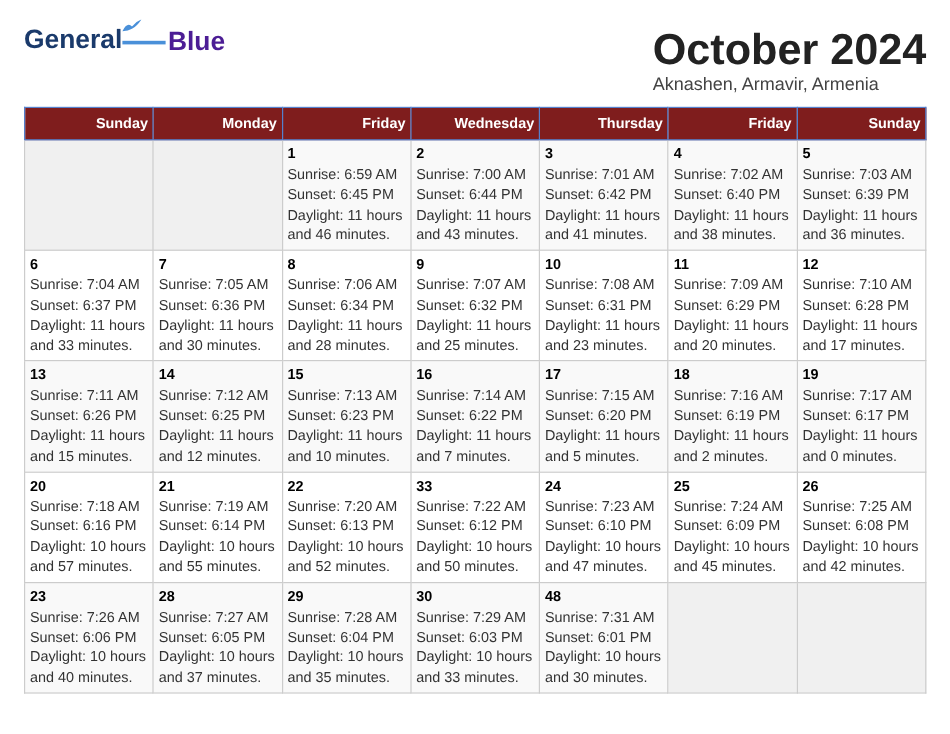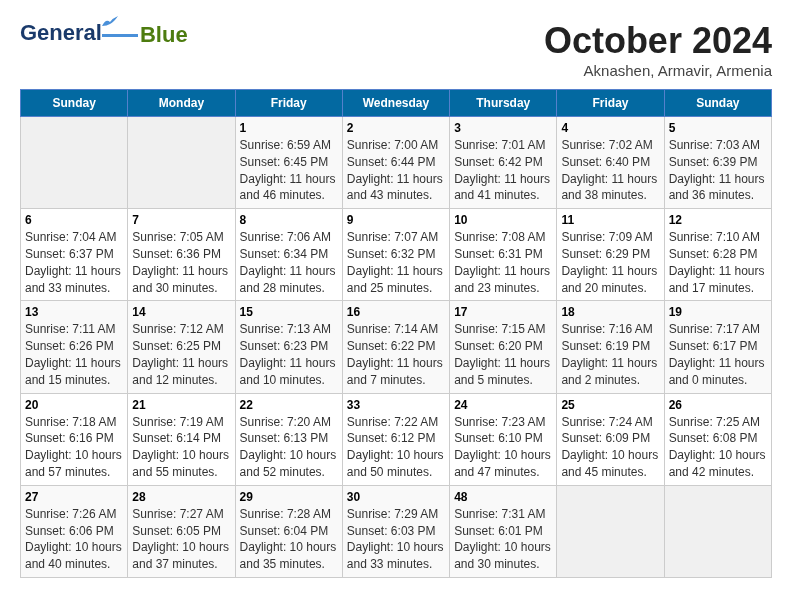--- a/index.html
+++ b/index.html
@@ -14,41 +14,40 @@
       display: flex;
       justify-content: space-between;
       align-items: flex-start;
       margin-bottom: 10px;
     }
     .logo {
       display: flex;
       align-items: flex-start;
     }
     .title-block {
-      text-align: right;
     }
     .month-title {
       font-size: 36px;
       font-weight: bold;
       color: #222;
     }
     .location {
       font-size: 15px;
       color: #444;
     }
     table {
       width: 100%;
       border-collapse: collapse;
       font-size: 11px;
     }
     thead tr th {
-      background-color: #0369a1;
+      background-color: #7f1d1d;
       color: #fff;
       padding: 6px 4px;
-      text-align: center;
+      text-align: right;
       font-size: 12px;
       font-weight: bold;
       border: 1px solid #5580cc;
     }
     tbody tr td {
       border: 1px solid #ccc;
       vertical-align: top;
       padding: 4px;
       width: 107px;
       min-height: 70px;
@@ -79,21 +78,21 @@
     <div style="display:flex; align-items:center; gap:4px;">
       <div style="position:relative; display:inline-block;">
         <span style="font-size:22px; font-weight:bold; color:#1a3a6b;">General</span>
         <svg style="position:absolute; top:-4px; right:-16px;" width="18" height="14" viewBox="0 0 18 14">
           <path d="M2,10 Q6,2 10,6 Q13,2 18,0 Q14,6 10,8 Q7,10 2,10Z" fill="#4a90d9"></path>
         </svg>
       </div>
     </div>
     <div style="display:flex; align-items:center; margin-top:2px;">
       <div style="width:36px; height:3px; background:#4a90d9; margin-right:2px;"></div>
-      <span style="font-size:22px; font-weight:bold; color:#4d7c0f;">Blue</span>
+      <span style="font-size:22px; font-weight:bold; color:#4c1d95;">Blue</span>
     </div>
   </div>
   <div class="title-block">
     <div class="month-title">October 2024</div>
     <div class="location">Aknashen, Armavir, Armenia</div>
   </div>
 </div>
 
 <table>
   <thead>
@@ -217,21 +216,21 @@
           <div class="day-number">25</div>
           <div class="day-detail">Sunrise: 7:24 AM<br>Sunset: 6:09 PM<br>Daylight: 10 hours and 45 minutes.</div>
         </td>
         <td>
           <div class="day-number">26</div>
           <div class="day-detail">Sunrise: 7:25 AM<br>Sunset: 6:08 PM<br>Daylight: 10 hours and 42 minutes.</div>
         </td>
       </tr>
       <tr>
         <td>
-          <div class="day-number">27</div>
+          <div class="day-number">23</div>
           <div class="day-detail">Sunrise: 7:26 AM<br>Sunset: 6:06 PM<br>Daylight: 10 hours and 40 minutes.</div>
         </td>
         <td>
           <div class="day-number">28</div>
           <div class="day-detail">Sunrise: 7:27 AM<br>Sunset: 6:05 PM<br>Daylight: 10 hours and 37 minutes.</div>
         </td>
         <td>
           <div class="day-number">29</div>
           <div class="day-detail">Sunrise: 7:28 AM<br>Sunset: 6:04 PM<br>Daylight: 10 hours and 35 minutes.</div>
         </td>

